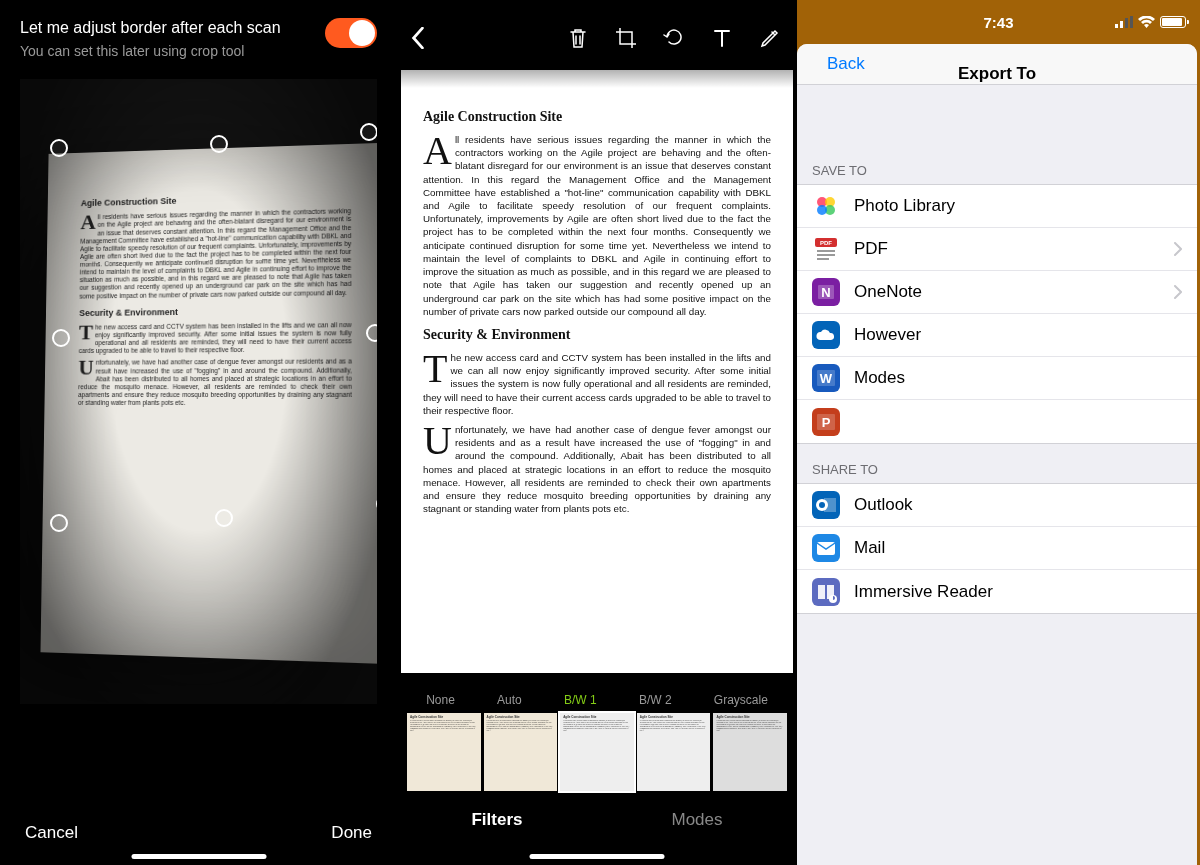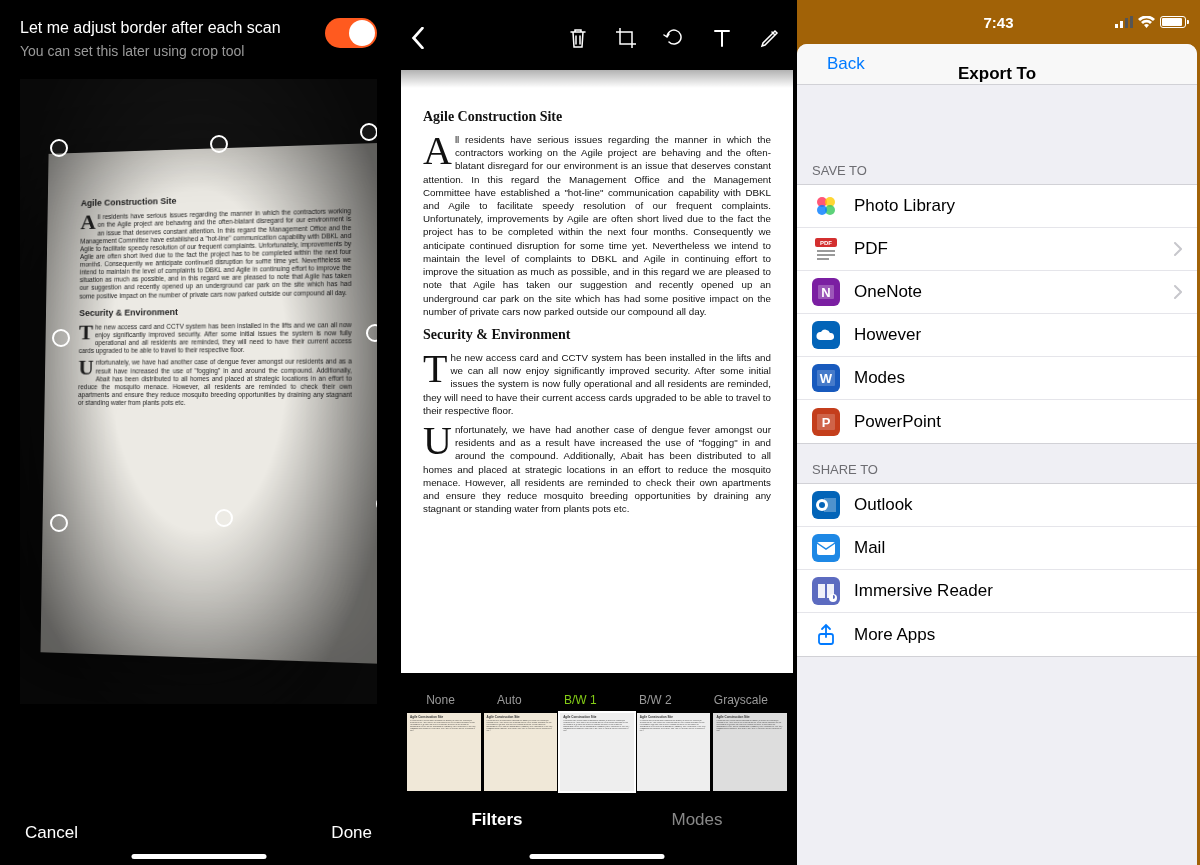--- a/index.html
+++ b/index.html
@@ -284,21 +284,20 @@
             <div class="p3-label">Modes</div>
           </div>
           <div class="p3-row">
             <div class="p3-icon">
               <svg width="28" height="28" viewBox="0 0 28 28">
                 <rect width="28" height="28" rx="6" fill="#c43e1c"></rect>
                 <rect x="5" y="6" width="18" height="16" rx="1" fill="#fff" opacity=".2"></rect>
                 <text x="14" y="19" font-size="13" fill="#fff" text-anchor="middle" font-family="sans-serif" font-weight="bold">P</text>
               </svg>
             </div>
-            <div class="p3-label">PowerPoint</div>
           </div>
         </div>
       <div class="p3-section-h">SHARE TO</div>
       <div class="p3-list" id="shareto-list">
           <div class="p3-row">
             <div class="p3-icon">
               <svg width="28" height="28" viewBox="0 0 28 28">
                 <rect width="28" height="28" rx="6" fill="#0364b8"></rect>
                 <rect x="12" y="7" width="12" height="14" fill="#fff" opacity=".3"></rect>
                 <circle cx="10" cy="14" r="6" fill="#fff"></circle>
@@ -321,25 +320,16 @@
             <div class="p3-icon">
               <svg width="28" height="28" viewBox="0 0 28 28">
                 <rect width="28" height="28" rx="6" fill="#5c6bc0"></rect>
                 <path d="M6 7h7v14H6zM15 7h7v14h-7z" fill="#fff" opacity=".9"></path>
                 <circle cx="21" cy="21" r="4" fill="#fff"></circle>
                 <path d="M19 21l2 1v-4a2 2 0 0 1 0 4" fill="#5c6bc0"></path>
               </svg>
             </div>
             <div class="p3-label">Immersive Reader</div>
           </div>
-          <div class="p3-row">
-            <div class="p3-icon" style="background: rgb(255, 255, 255);">
-              <svg width="28" height="28" viewBox="0 0 28 28">
-                <rect x="7" y="13" width="14" height="10" rx="2" fill="none" stroke="#007aff" stroke-width="1.8"></rect>
-                <path d="M14 4v12M10 8l4-4 4 4" fill="none" stroke="#007aff" stroke-width="1.8" stroke-linecap="round"></path>
-              </svg>
-            </div>
-            <div class="p3-label">More Apps</div>
-          </div>
         </div>
     </div>
   </div>
 </div>
 
 </body></html>

